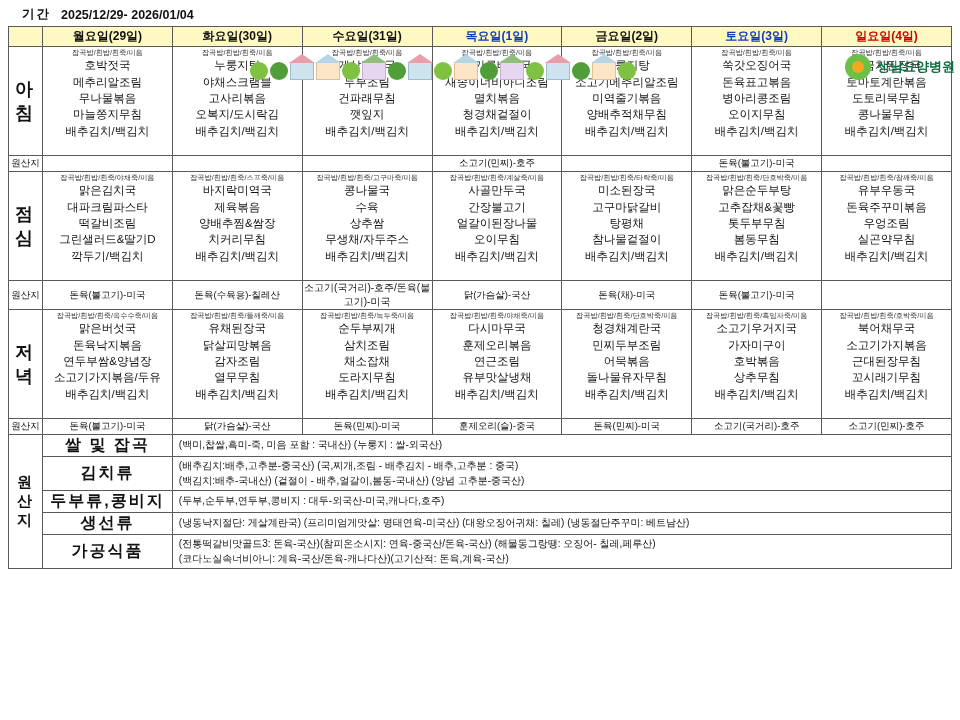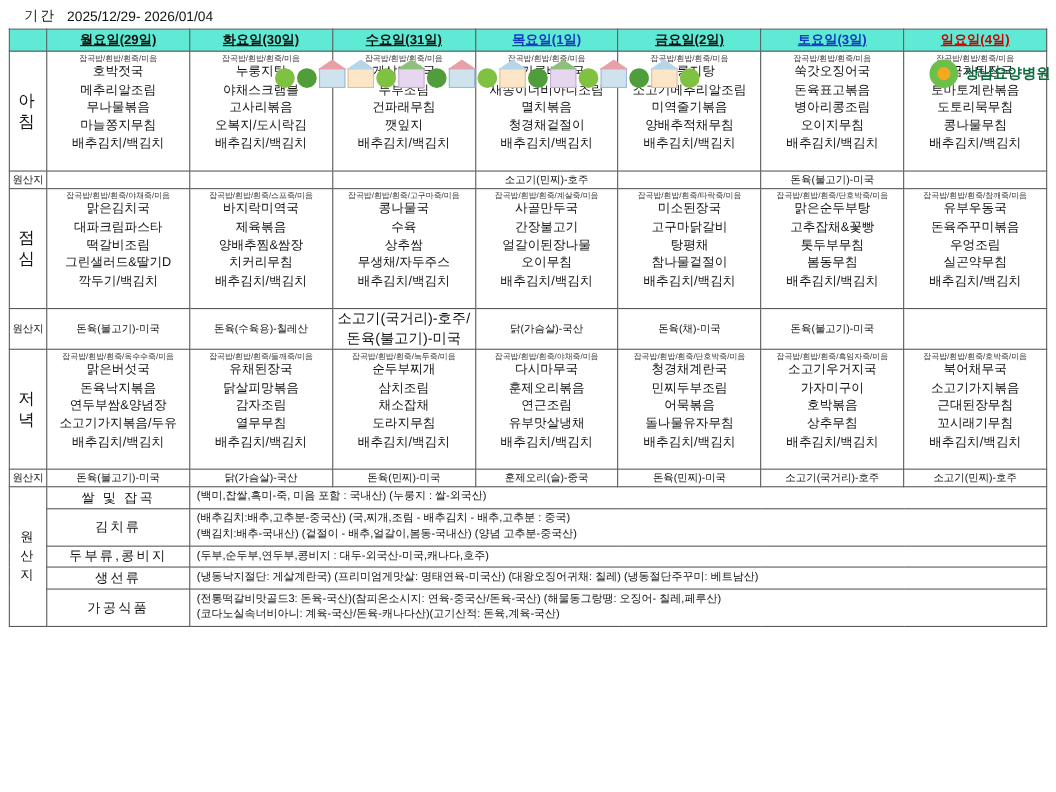--- a/index.html
+++ b/index.html
@@ -47,21 +47,21 @@
   .logo-mark:after{
     content:"";position:absolute;left:7px;top:7px;width:12px;height:12px;
     border-radius:50%;background:#f4a81d;
   }
   .logo-text{font-size:13px;font-weight:bold;color:#0a6b3d;}
 
   
   .period{
     display:flex;align-items:center;gap:10px;
     margin:6px 0 3px 14px;
-    font-size:12.5px;font-weight:normal;
+    font-size:12.5px;font-weight:bold;
   }
   .period .lbl{letter-spacing:2px;}
 
   
   table{
     border-collapse:collapse;
     width:944px;
     margin:0 auto;
     table-layout:fixed;
   }
@@ -70,47 +70,46 @@
     padding:0;
     font-size:11.5px;
     text-align:center;
     vertical-align:middle;
     color:#111;
   }
   thead th{
     height:19px;
     font-size:12px;
     font-weight:bold;
-    background:#5eead4;
-    text-decoration:underline;
+    background:#fef9c3;
   }
   th.thu{color:#1338be;}
   th.sat{color:#1338be;}
   th.sun{color:#d10000;}
   .colmeal{width:34px;}
   .meal-label{
-    font-size:15px;font-weight:normal;letter-spacing:3px;
+    font-size:18px;font-weight:bold;letter-spacing:3px;
     writing-mode:horizontal-tb;
   }
   .origin-label{font-size:8.5px;font-weight:bold;letter-spacing:0px;}
   .menu-cell{padding:1px 2px 16px;}
   .menu-cell div{line-height:1.42;white-space:nowrap;}
   .menu-cell .first{font-size:7.2px;color:#333;line-height:1.3;}
   .origin-row td{font-size:9.5px;font-weight:normal;height:15px;}
   .origin-row td.blank{border-left:1px solid #5a5a5a;border-right:1px solid #5a5a5a;}
 
   
   .ob-key{
-    width:96px;font-size:12px;font-weight:normal;letter-spacing:2px;
+    width:96px;font-size:16px;font-weight:bold;letter-spacing:2px;
   }
   .ob-val{
     text-align:left;padding:2px 6px;font-size:10px;line-height:1.45;
   }
   .ob-val div{white-space:nowrap;}
-  .ob-title{font-size:12px;font-weight:normal;letter-spacing:2px;}
+  .ob-title{font-size:15px;font-weight:bold;letter-spacing:2px;}
 
   .footnote{
     position:absolute;right:14px;bottom:6px;
     font-size:11.5px;font-weight:bold;color:#c00000;
   }
 </style>
 </head>
 <body>
 
 <div class="page">
@@ -289,21 +288,21 @@
             <div>돈육주꾸미볶음</div>
             <div>우엉조림</div>
             <div>실곤약무침</div>
             <div>배추김치/백김치</div>
           </td>
         </tr>
         <tr class="origin-row">
           <td class="origin-label">원산지</td>
           <td>돈육(불고기)-미국</td>
           <td>돈육(수육용)-칠레산</td>
-          <td style="font-size: 13px; margin-left: 36px;">소고기(국거리)-호주/돈육(불고기)-미국</td>
+          <td style="font-size: 10px; margin-left: 36px;">소고기(국거리)-호주/돈육(불고기)-미국</td>
           <td>닭(가슴살)-국산</td>
           <td>돈육(채)-미국</td>
           <td>돈육(불고기)-미국</td>
           <td class="blank"></td>
         </tr>
         <tr>
           <td class="meal-label">저 녁</td>
           <td class="menu-cell">
             <div class="first">잡곡밥/흰밥/흰죽/옥수수죽/미음</div>
             <div>맑은버섯국</div>

